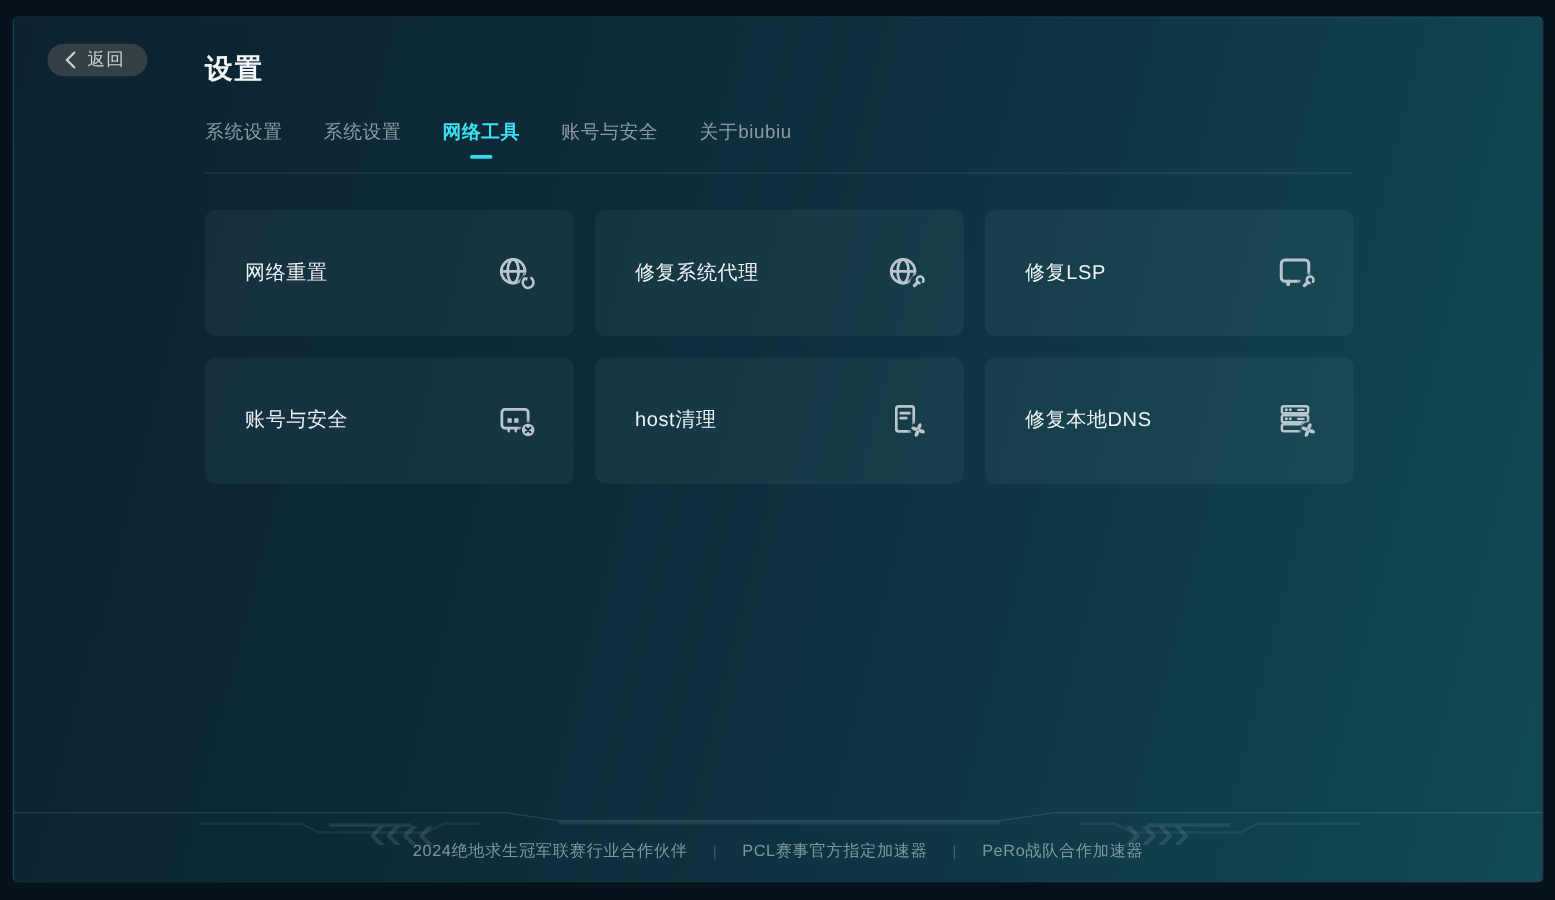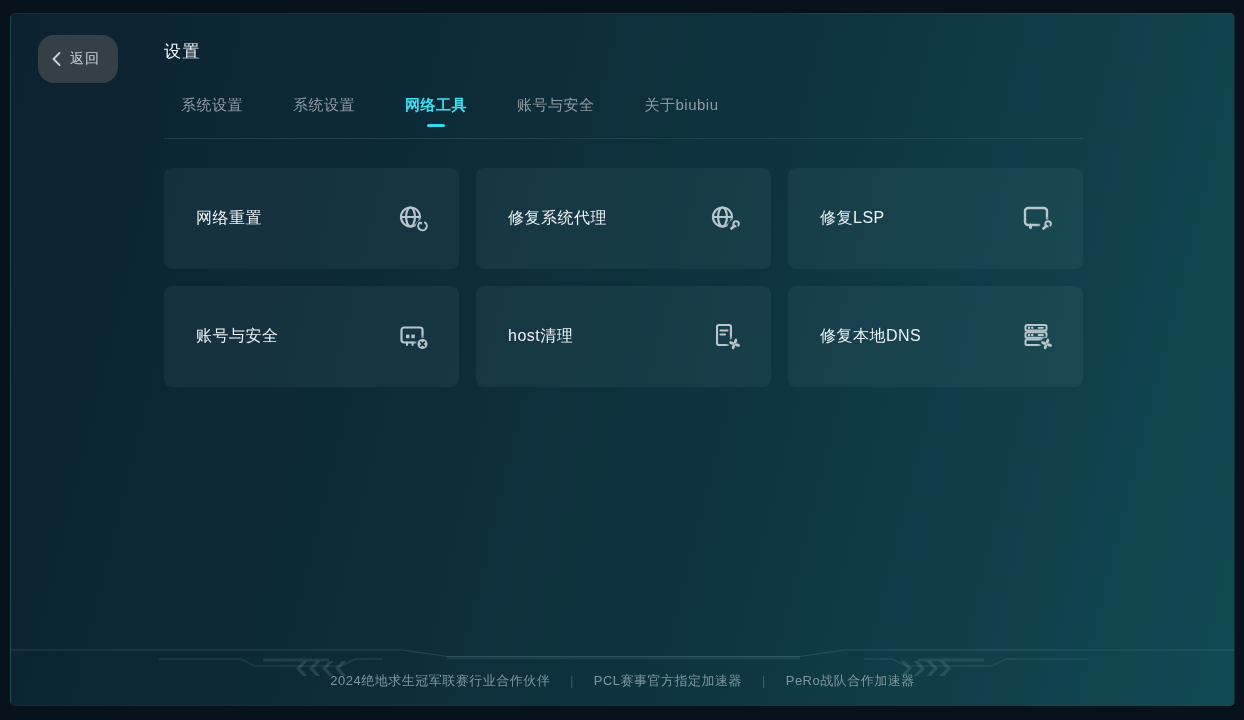--- a/index.html
+++ b/index.html
@@ -10,35 +10,35 @@
     -webkit-font-smoothing:antialiased;
   }
   .window{
     position:absolute;left:10px;top:13px;right:9px;bottom:14px;
     border-radius:5px;overflow:hidden;
     background:linear-gradient(104deg,#0c2230 0%,#0d2a38 32%,#0e3542 62%,#114a52 100%);
     border:1px solid rgba(255,255,255,0.03);
     box-sizing:border-box;
   }
   .back-btn{
-    position:absolute;left:27px;top:21px;height:48px;
+    position:absolute;left:27px;top:21px;height:26px;
     display:flex;align-items:center;gap:9px;
     background:#343f46;border:none;border-radius:16px;
     padding:0 18px 0 14px;cursor:pointer;
     color:#c9d2d6;font-size:14px;font-family:inherit;letter-spacing:1px;
   }
   .page-title{
     position:absolute;left:153px;top:26px;margin:0;
-    font-size:17px;font-weight:normal;color:#f3f6f7;letter-spacing:1.5px;
+    font-size:22px;font-weight:bold;color:#f3f6f7;letter-spacing:1.5px;
   }
   .tabs{
     position:absolute;left:153px;top:82px;
     display:flex;gap:33px;
   }
-  .tab{cursor:pointer;text-align:center;margin-left:17px;}
+  .tab{cursor:pointer;text-align:center;}
   .tab-label{display:block;font-size:15px;color:#8e9ba2;letter-spacing:0.5px;}
   .tab.active .tab-label{color:#3be0f2;font-weight:bold;}
   .tab-underline{display:block;width:18px;height:3px;border-radius:2px;margin:9px auto 0;background:transparent;}
   .tab.active .tab-underline{background:#2fdbee;}
   .divider{
     position:absolute;left:153px;top:124px;width:919px;height:1px;
     background:rgba(141,170,180,0.16);
   }
   .grid{
     position:absolute;left:153px;top:154px;width:919px;

